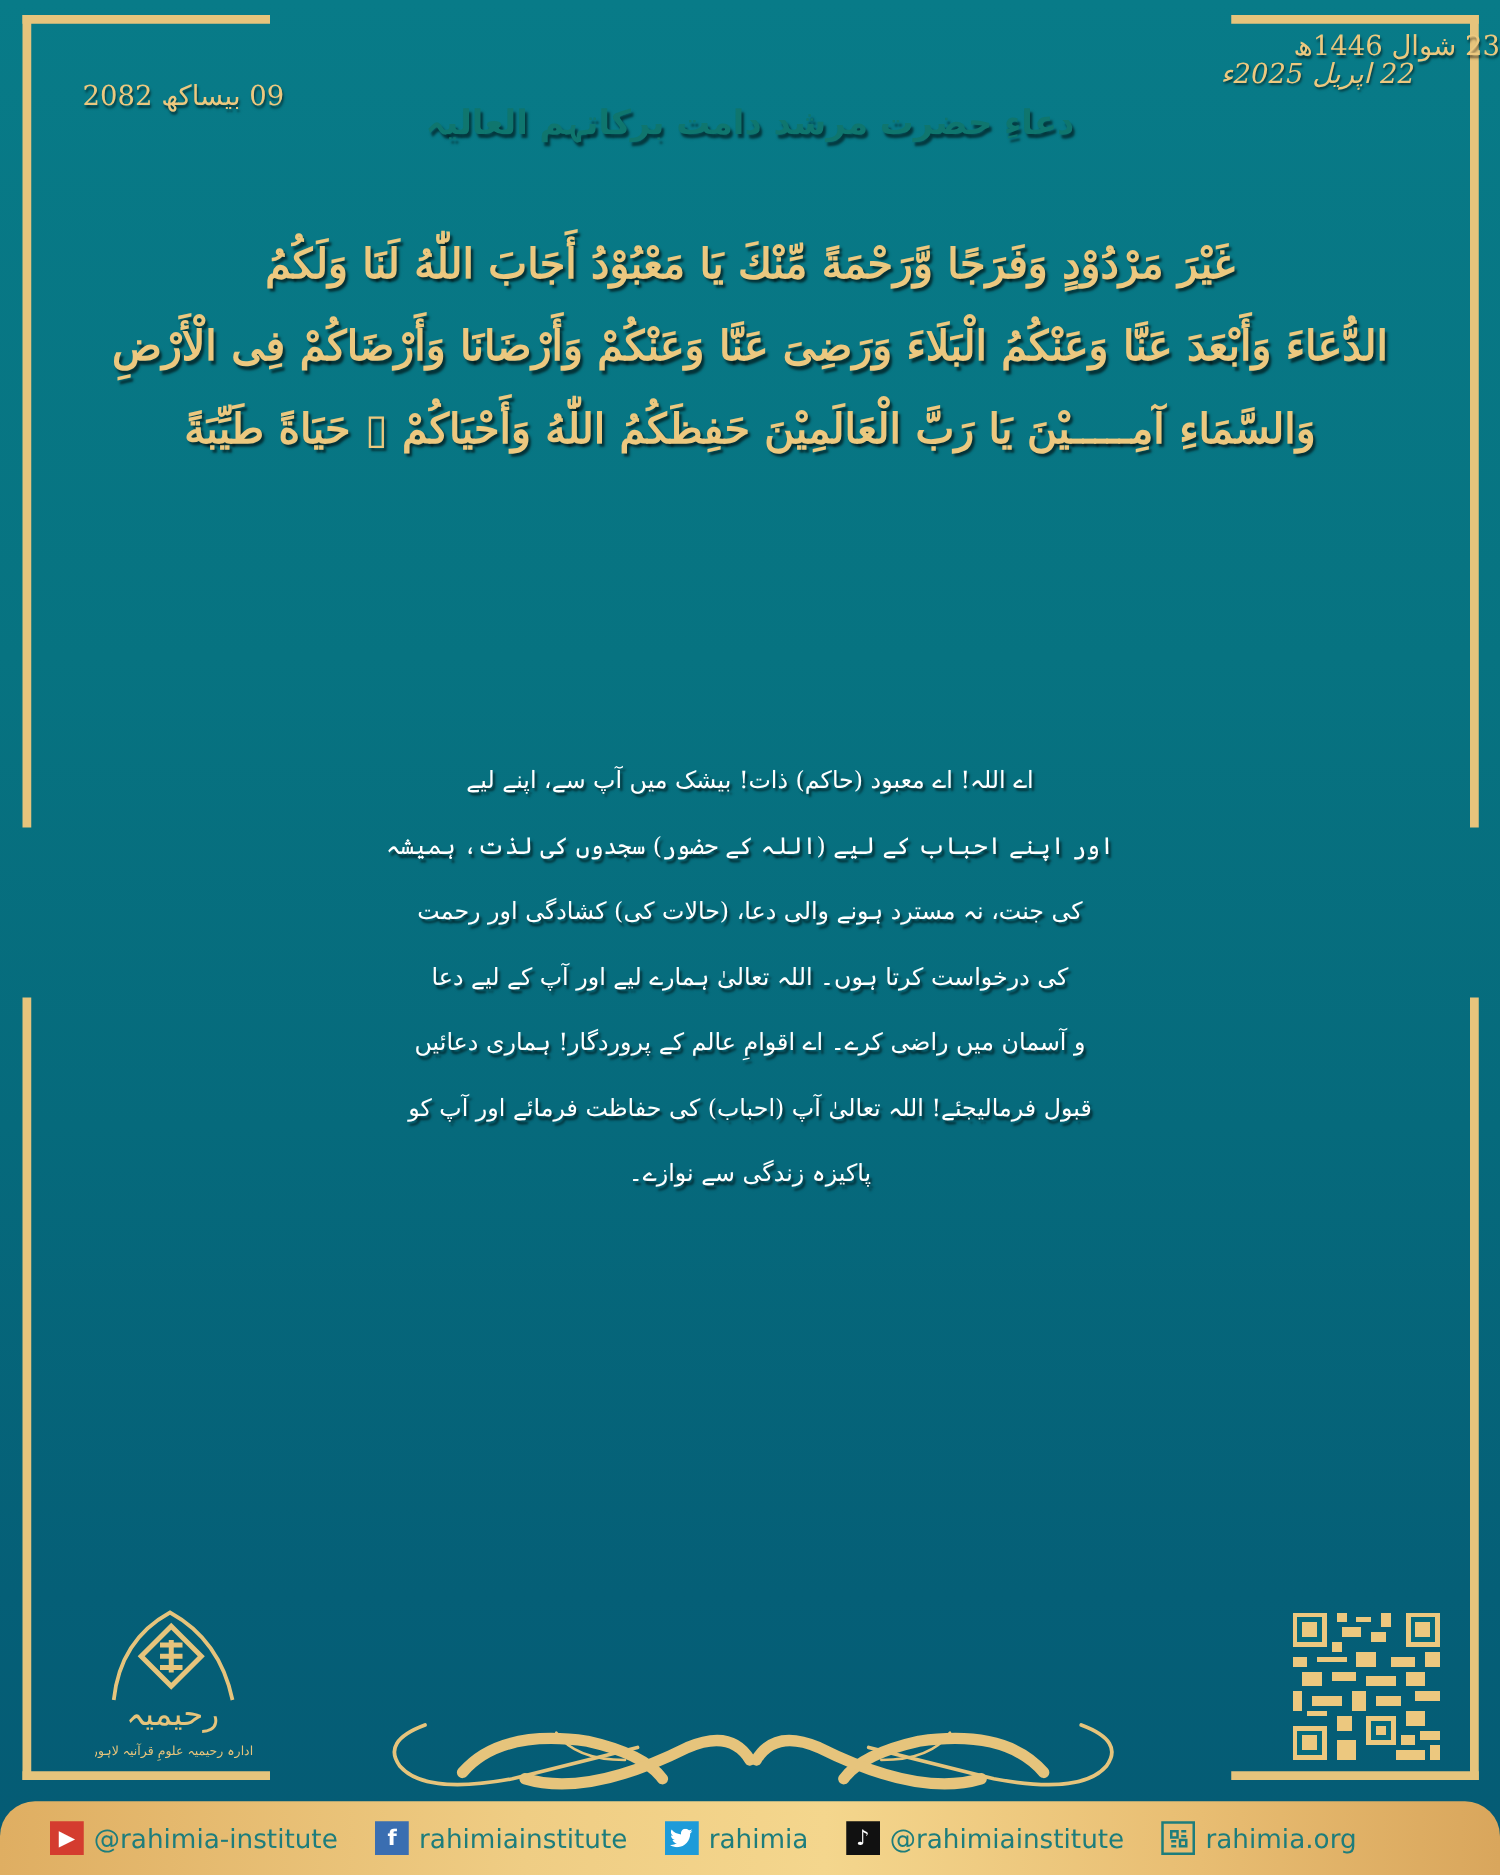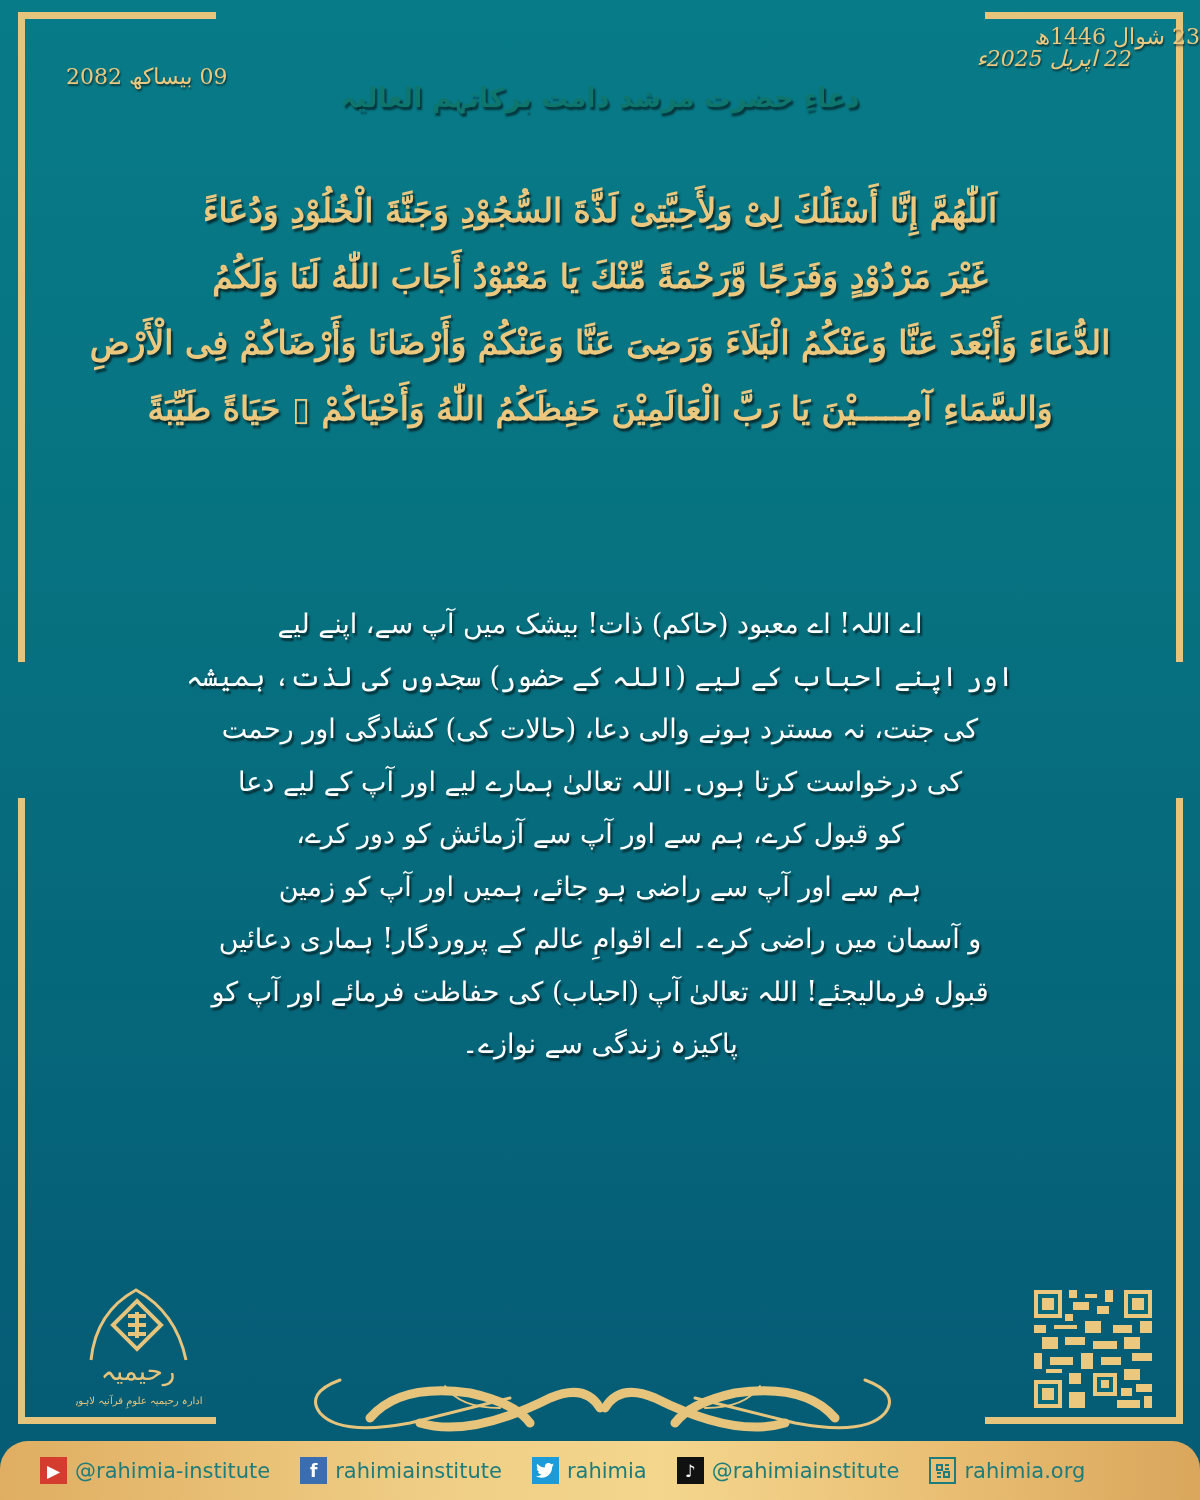--- a/index.html
+++ b/index.html
@@ -24,21 +24,21 @@
     .heading { position: absolute; left: 0; right: 0; top: 82px; text-align: center; color: #0f766e;
                font-size: 27px; font-weight: bold; direction: rtl;
                text-shadow: 2px 3px 2px rgba(0,0,0,0.55); }
 
     .arabic { position: absolute; left: 80px; right: 80px; top: 178px; direction: rtl; text-align: center;
               color: #ecc87f; font-family: "DejaVu Serif", serif; font-size: 33px; font-weight: bold;
               line-height: 66px; text-shadow: 2px 3px 2px rgba(0,0,0,0.6); }
     .arabic .line { display: block; white-space: nowrap; }
 
     .urdu { position: absolute; left: 170px; right: 170px; top: 598px; direction: rtl; text-align: center;
-            color: #ffffff; font-family: "DejaVu Serif", serif; font-size: 27px;
+            color: #ffffff; font-family: "DejaVu Serif", serif; font-size: 19px;
             line-height: 52.5px; text-shadow: 2px 3px 2px rgba(0,0,0,0.6); }
     .urdu .line { display: block; white-space: nowrap; }
 
     .logo { position: absolute; left: 48px; top: 1282px; width: 135px; height: 140px; margin-left: 28px; }
     .qr { position: absolute; left: 1033px; top: 1290px; width: 120px; height: 118px; }
     .ornament { position: absolute; left: 300px; top: 1368px; width: 605px; height: 70px; }
 
     .footer { position: absolute; left: 0; top: 1441px; width: 1200px; height: 59px;
               background: linear-gradient(90deg, #dfae62 0%, #efcd84 35%, #f4d68d 55%, #e8bd72 80%, #d9a65c 100%);
               border-top-left-radius: 28px; border-top-right-radius: 28px;
@@ -61,33 +61,30 @@
 <div class="bracket br-bl"></div>
 <div class="bracket br-br"></div>
 
 <div class="date date-center">23 شوال 1446ھ</div>
 <div class="date date-left">09 بیساکھ 2082</div>
 <div class="date date-right">22 اپریل 2025ء</div>
 
 <div class="heading">دعاءِ حضرت مرشد دامت برکاتہم العالیہ</div>
 
 <div class="arabic">
-  <span class="line">اَللّٰهُمَّ إِنَّا أَسْئَلُكَ لِیْ وَلِأَحِبَّتِیْ لَذَّةَ السُّجُوْدِ وَجَنَّةَ الْخُلُوْدِ وَدُعَاءً</span>
   <span class="line">غَیْرَ مَرْدُوْدٍ وَفَرَجًا وَّرَحْمَةً مِّنْكَ یَا مَعْبُوْدُ أَجَابَ اللّٰهُ لَنَا وَلَكُمُ</span>
   <span class="line">الدُّعَاءَ وَأَبْعَدَ عَنَّا وَعَنْكُمُ الْبَلَاءَ وَرَضِیَ عَنَّا وَعَنْكُمْ وَأَرْضَانَا وَأَرْضَاكُمْ فِی الْأَرْضِ</span>
   <span class="line">وَالسَّمَاءِ آمِـــــیْنَ یَا رَبَّ الْعَالَمِیْنَ حَفِظَكُمُ اللّٰهُ وَأَحْیَاكُمْ ▯ حَیَاةً طَیِّبَةً</span>
 </div>
 
 <div class="urdu">
   <span class="line">اے اللہ! اے معبود (حاکم) ذات! بیشک میں آپ سے، اپنے لیے</span>
   <span class="line">اور اپنے احباب کے لیے (اللہ کے حضور) سجدوں کی لذت، ہمیشہ</span>
   <span class="line">کی جنت، نہ مسترد ہونے والی دعا، (حالات کی) کشادگی اور رحمت</span>
   <span class="line">کی درخواست کرتا ہوں۔ اللہ تعالیٰ ہمارے لیے اور آپ کے لیے دعا</span>
-  <span class="line">کو قبول کرے، ہم سے اور آپ سے آزمائش کو دور کرے،</span>
-  <span class="line">ہم سے اور آپ سے راضی ہو جائے، ہمیں اور آپ کو زمین</span>
   <span class="line">و آسمان میں راضی کرے۔ اے اقوامِ عالم کے پروردگار! ہماری دعائیں</span>
   <span class="line">قبول فرمالیجئے! اللہ تعالیٰ آپ (احباب) کی حفاظت فرمائے اور آپ کو</span>
   <span class="line">پاکیزہ زندگی سے نوازے۔</span>
 </div>
 
 <div class="logo">
   <svg width="135" height="140" viewBox="0 0 135 140">
     <path d="M15 78 Q20 30 60 8 Q100 30 110 78" fill="none" stroke="#e6c47c" stroke-width="3"></path>
     <g fill="none" stroke="#e6c47c" stroke-width="4">
       <rect x="44" y="26" width="34" height="34" transform="rotate(45 61 43)"></rect>

